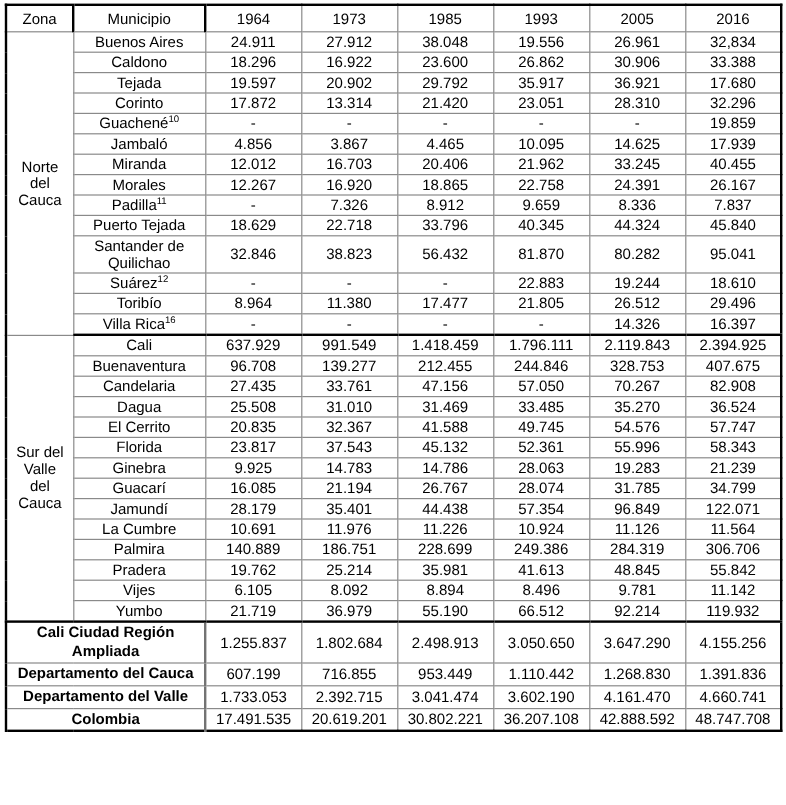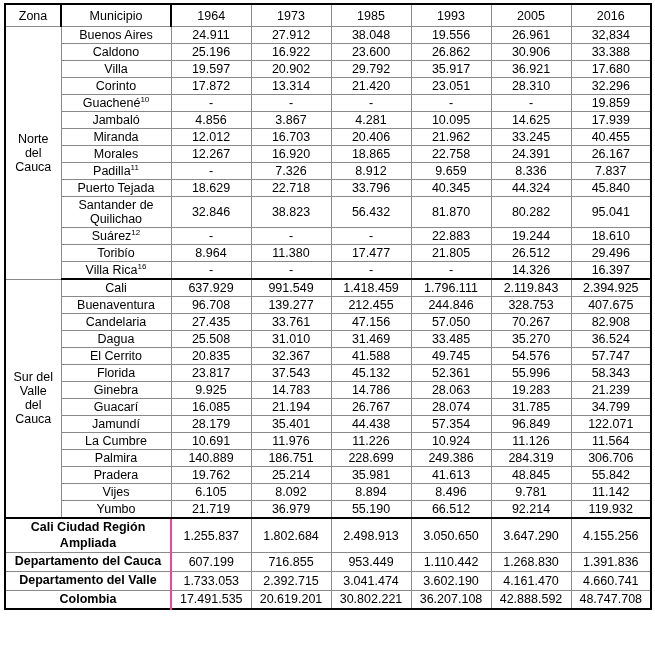--- a/index.html
+++ b/index.html
@@ -63,21 +63,21 @@
   }
   td.last-col {
     border-right: 2px solid #000000;
   }
   tr.total-row td {
     font-weight: normal;
   }
   tr.total-row td.total-label {
     font-weight: bold;
     border-left: 2px solid #000000;
-    border-right: 2px solid #ec4899;
+    border-right: 2px solid #737373;
     line-height: 1.25;
   }
   tr.zone-end td { border-bottom: 2px solid #000000; }
   tr.totals-start td { border-top: 2px solid #000000; }
   .sq {
     text-decoration-style: wavy;
     text-decoration-color: #e03030;
     text-decoration-skip-ink: none;
   }
   sup {
@@ -122,29 +122,29 @@
           <td class="muni-cell"><span>Buenos Aires</span></td>
           <td class="val-cell">24.911</td>
           <td class="val-cell">27.912</td>
           <td class="val-cell">38.048</td>
           <td class="val-cell">19.556</td>
           <td class="val-cell">26.961</td>
           <td class="val-cell last-col">32,834</td>
         </tr>
         <tr>
           <td class="muni-cell"><span class="sq">Caldono</span></td>
-          <td class="val-cell">25.196</td>
+          <td class="val-cell">18.296</td>
           <td class="val-cell">16.922</td>
           <td class="val-cell">23.600</td>
           <td class="val-cell">26.862</td>
           <td class="val-cell">30.906</td>
           <td class="val-cell last-col">33.388</td>
         </tr>
         <tr>
-          <td class="muni-cell"><span>Villa</span></td>
+          <td class="muni-cell"><span>Tejada</span></td>
           <td class="val-cell">19.597</td>
           <td class="val-cell">20.902</td>
           <td class="val-cell">29.792</td>
           <td class="val-cell">35.917</td>
           <td class="val-cell">36.921</td>
           <td class="val-cell last-col">17.680</td>
         </tr>
         <tr>
           <td class="muni-cell"><span>Corinto</span></td>
           <td class="val-cell">17.872</td>
@@ -160,21 +160,21 @@
           <td class="val-cell">-</td>
           <td class="val-cell">-</td>
           <td class="val-cell">-</td>
           <td class="val-cell">-</td>
           <td class="val-cell last-col">19.859</td>
         </tr>
         <tr>
           <td class="muni-cell"><span class="sq">Jambaló</span></td>
           <td class="val-cell">4.856</td>
           <td class="val-cell">3.867</td>
-          <td class="val-cell">4.281</td>
+          <td class="val-cell">4.465</td>
           <td class="val-cell">10.095</td>
           <td class="val-cell">14.625</td>
           <td class="val-cell last-col">17.939</td>
         </tr>
         <tr>
           <td class="muni-cell"><span>Miranda</span></td>
           <td class="val-cell">12.012</td>
           <td class="val-cell">16.703</td>
           <td class="val-cell">20.406</td>
           <td class="val-cell">21.962</td>

